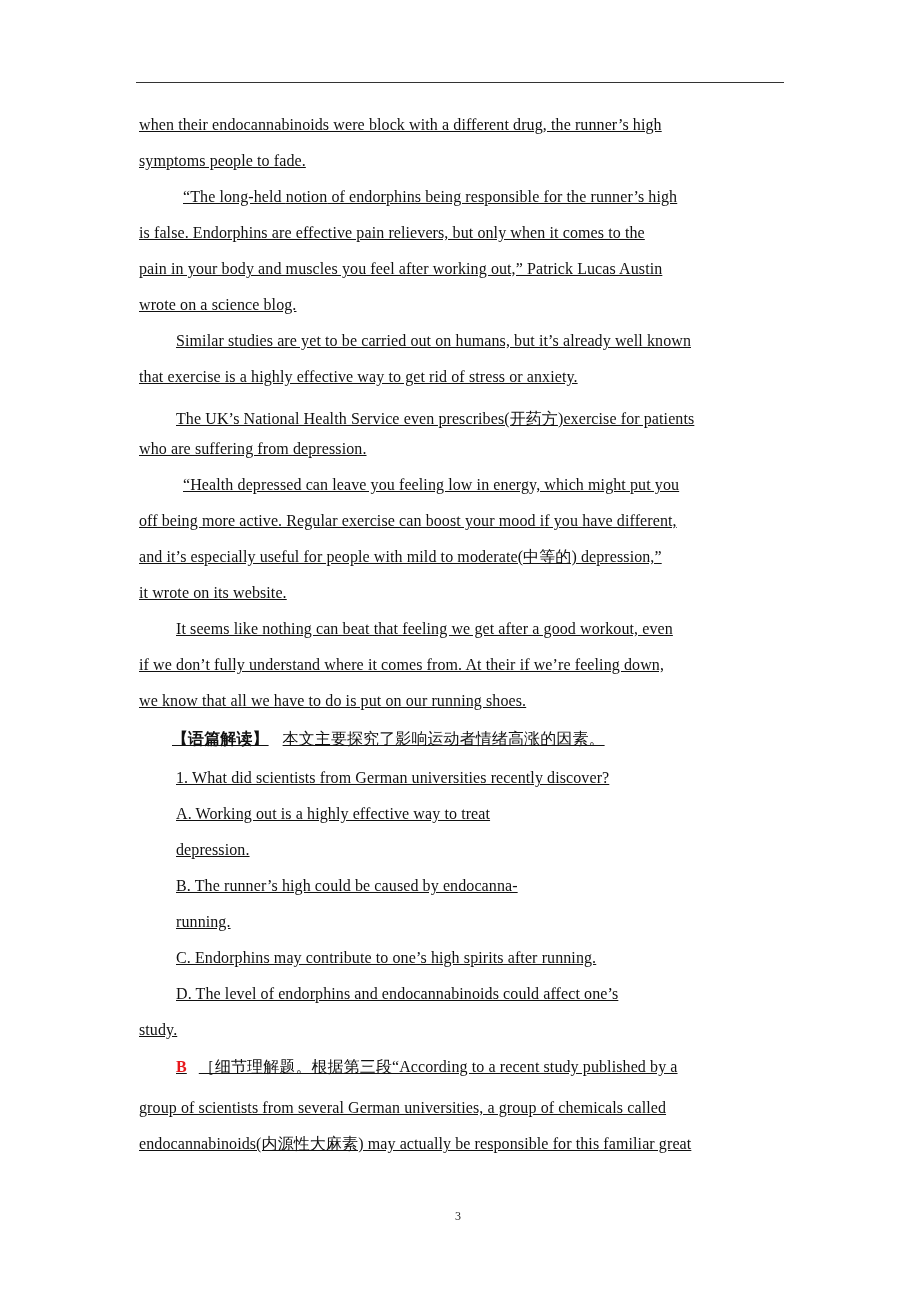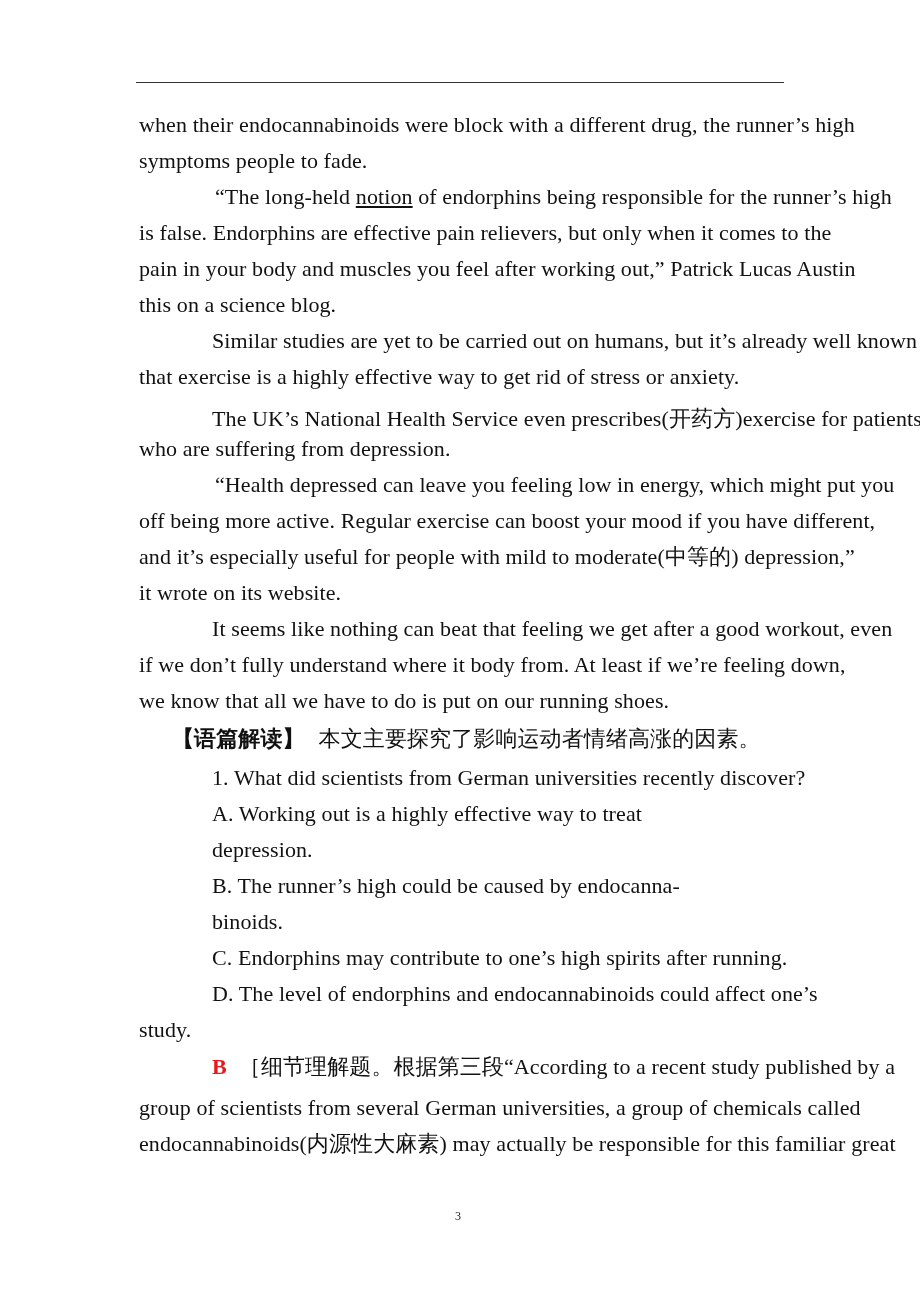--- a/index.html
+++ b/index.html
@@ -1,65 +1,65 @@
 <!DOCTYPE html>
 <html><head>
   <meta charset="utf-8">
   <style>
     html, body { margin: 0; padding: 0; background: #ffffff; }
     body { width: 920px; height: 1302px; position: relative; overflow: hidden;
            font-family: "Liberation Serif", "DejaVu Serif", serif; color: #111; }
     .rule { position: absolute; left: 136px; top: 82px; width: 648px; height: 0;
             border-top: 1.5px solid #333; }
-    .line { position: absolute; left: 139px; font-size: 22px; line-height: 20px;
-            white-space: nowrap; letter-spacing: 0.1px; }
-    .ind { left: 176px; margin-left: 36px; }
-    .ind2 { left: 183px; margin-left: 32px; }
+    .line { position: absolute; left: 139px; font-size: 16px; line-height: 20px;
+            white-space: nowrap; letter-spacing: 0.1px; text-decoration: underline; }
+    .ind { left: 176px; }
+    .ind2 { left: 183px; }
     .u { text-decoration: underline; }
     .bold { font-weight: bold; }
     .red { color: #e8181c; font-weight: bold; }
     .pagenum { position: absolute; left: 455px; top: 1209px; font-size: 12px; color: #222; }
   </style>
 </head>
 <body>
 
 <div class="rule"></div>
 
 <div class="line" style="top:115px">when their endocannabinoids were block with a different drug,  the runner’s high</div>
 <div class="line" style="top:151px">symptoms people to fade.</div>
 
 <div class="line ind2" style="top:187px"><span>“The long-held </span><span class="u">notion</span><span> of endorphins being responsible for the runner’s high</span></div>
 <div class="line" style="top:223px">is false.  Endorphins are effective pain relievers,  but only when it comes to the</div>
 <div class="line" style="top:259px">pain in your body and muscles you feel after working out,”  Patrick Lucas Austin</div>
-<div class="line" style="top:295px">this on a science blog.</div>
+<div class="line" style="top:295px">wrote on a science blog.</div>
 
 <div class="line ind" style="top:331px">Similar studies are yet to be carried out on humans,  but it’s already well known</div>
 <div class="line" style="top:367px">that exercise is a highly effective way to get rid of stress or anxiety.</div>
 
 <div class="line ind" style="top:409px">The UK’s National Health Service even prescribes(开药方)exercise for patients</div>
 <div class="line" style="top:439px">who are suffering from depression.</div>
 
 <div class="line ind2" style="top:475px">“Health depressed can leave you feeling low in energy,  which might put you</div>
 <div class="line" style="top:511px">off being more active.  Regular exercise can boost your mood if you have different,</div>
 <div class="line" style="top:547px">and it’s especially useful for people with mild to moderate(中等的) depression,”</div>
 <div class="line" style="top:583px">it wrote on its website.</div>
 
 <div class="line ind" style="top:619px">It seems like nothing can beat that feeling we get after a good workout,  even</div>
-<div class="line" style="top:655px">if we don’t fully understand where it body from.  At least if we’re feeling down,</div>
+<div class="line" style="top:655px">if we don’t fully understand where it comes from.  At their if we’re feeling down,</div>
 <div class="line" style="top:691px">we know that all we have to do is put on our running shoes.</div>
 
 <div class="line" style="top:729px; left:172px">
   <span class="bold">【语篇解读】</span><span style="display:inline-block;width:14px"></span><span>本文主要探究了影响运动者情绪高涨的因素。</span>
 </div>
 
 <div class="line ind" style="top:768px">1. What did scientists from German universities recently discover?</div>
 <div class="line ind" style="top:804px">A. Working out is a highly effective way to treat</div>
 <div class="line ind" style="top:840px">depression.</div>
 <div class="line ind" style="top:876px">B. The runner’s high could be caused by endocanna-</div>
-<div class="line ind" style="top:912px">binoids.</div>
+<div class="line ind" style="top:912px">running.</div>
 <div class="line ind" style="top:948px">C. Endorphins may contribute to one’s high spirits after running.</div>
 <div class="line ind" style="top:984px">D. The level of endorphins and endocannabinoids could affect one’s</div>
 <div class="line" style="top:1020px">study.</div>
 
 <div class="line ind" style="top:1057px">
   <span class="red">B</span><span style="display:inline-block;width:12px"></span><span>［细节理解题。根据第三段“According to a recent study published by a</span>
 </div>
 <div class="line" style="top:1098px">group of scientists from several German universities,  a group of chemicals called</div>
 <div class="line" style="top:1134px">endocannabinoids(内源性大麻素) may actually be responsible for this familiar great</div>
 

